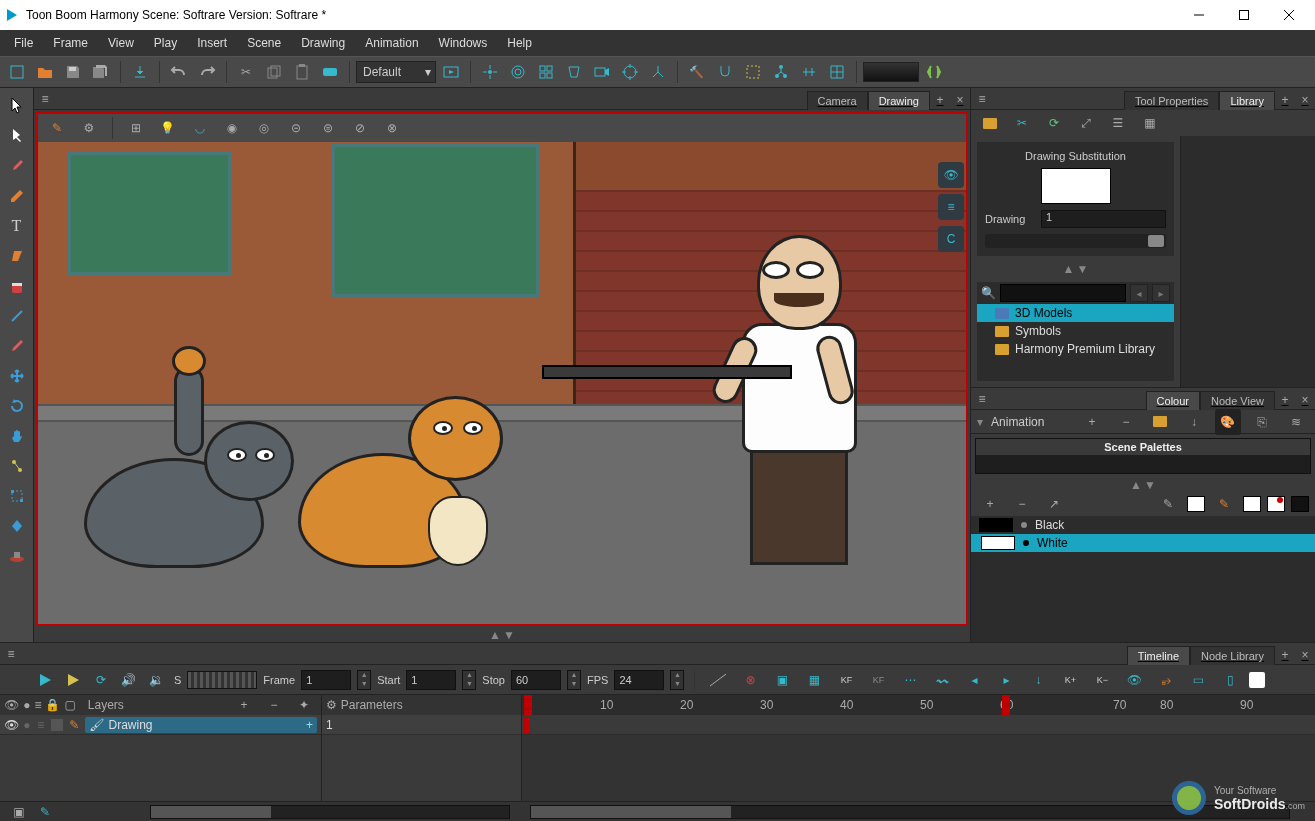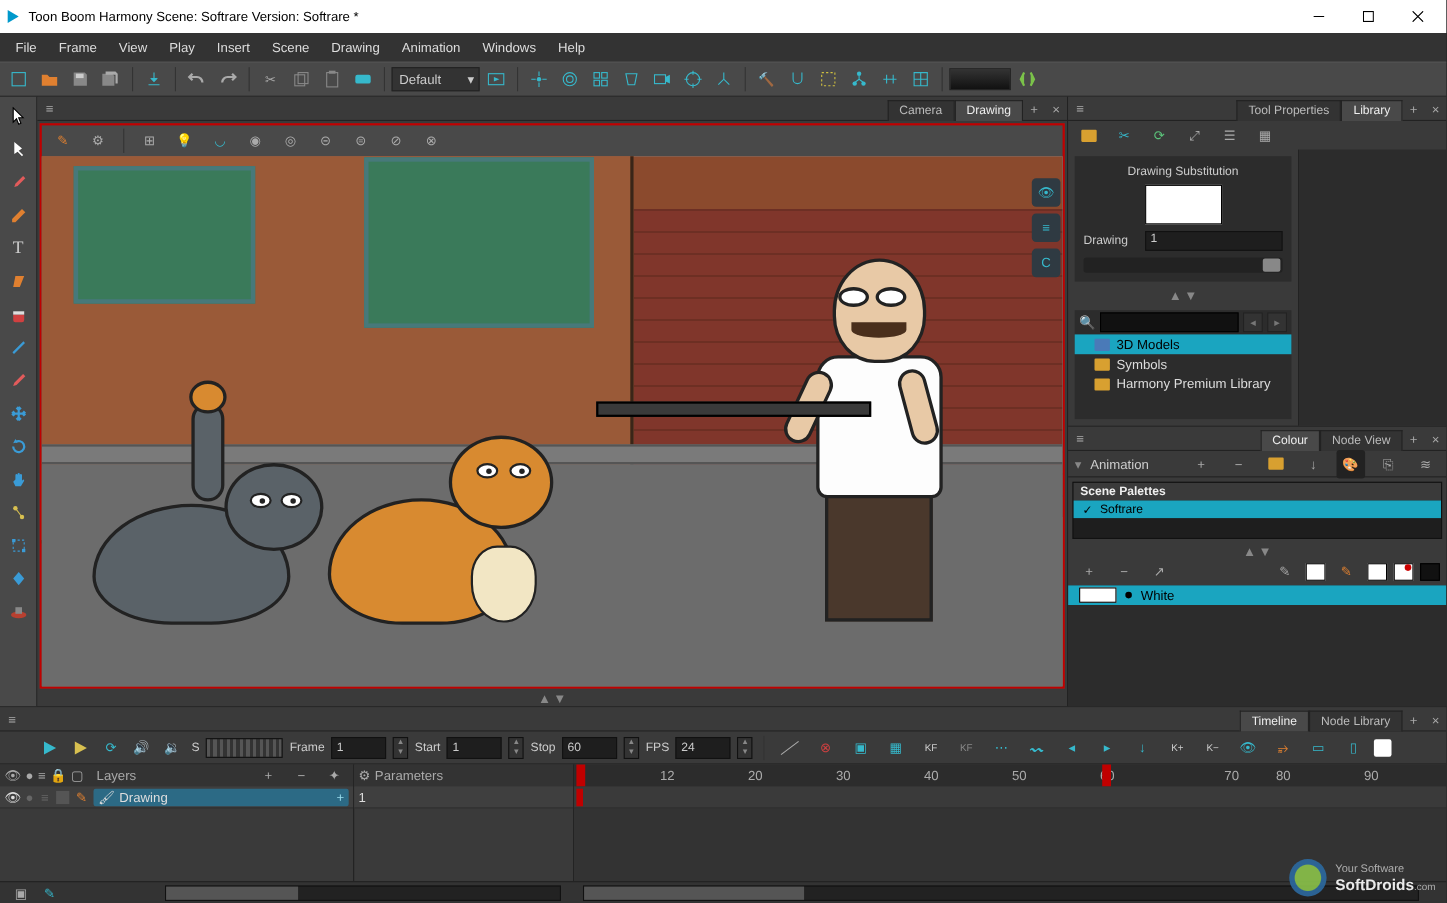--- a/index.html
+++ b/index.html
@@ -23,21 +23,21 @@
 .tools-col { width:34px; background:#494949; display:flex; flex-direction:column; align-items:center; padding-top:6px; gap:6px; border-right:1px solid #222; }
 .tools-col .tbtn { width:24px; height:24px; display:flex; align-items:center; justify-content:center; color:#ccc; }
 .tools-col .tbtn.white{color:#fff}
 .tools-col .tbtn.red{color:#e25b5b}
 .tools-col .tbtn.orange{color:#e08030}
 .tools-col .tbtn.blue{color:#3a9bd6}
 .tools-col .tbtn.yellow{color:#d8c050}
 .center-col { flex:1; display:flex; flex-direction:column; background:#3a3a3a; }
 .panel-header { height:22px; background:#3a3a3a; display:flex; align-items:center; border-bottom:1px solid #222; }
 .hamburger { width:22px; height:22px; display:flex; align-items:center; justify-content:center; color:#aaa; }
-.tabrow { margin-left:auto; display:flex; align-items:flex-end; height:22px; }
+.tabrow { margin-left:auto; display:flex; align-items:flex-end; height:22px;text-decoration:underline; }
 .tab { padding:3px 10px; background:#333; color:#bbb; border:1px solid #222; border-bottom:none; font-size:11px; }
 .tab.active { background:#494949; color:#eee; }
 .tab-plus { width:20px; height:20px; display:flex; align-items:center; justify-content:center; color:#aaa; }
 .viewport-wrap { flex:1; position:relative; border:2px solid #c00000; margin:2px; display:flex; flex-direction:column; background:#494949;}
 .view-tb { height:28px; display:flex; align-items:center; gap:6px; padding:0 6px; }
 .canvas { flex:1; background:#888;  position:relative; overflow:hidden; }
 .scene-sky{position:absolute;inset:0;background:#8b4a2d;}
 .scene-ground{position:absolute;left:0;right:0;bottom:0;height:42%;background:#6c6c6c;}
 .scene-curb{position:absolute;left:0;right:0;bottom:42%;height:18px;background:#7a7a7a;border-top:2px solid #555;border-bottom:2px solid #555;}
 .building{position:absolute;left:-2%;top:-5%;width:60%;height:78%;background:#9a5a38;border:3px solid #3a2518;}
@@ -91,21 +91,21 @@
 .tree-hd{ display:flex; align-items:center; gap:4px; padding:2px 4px;}
 .tree-search{ flex:1; height:18px; background:#111; border:1px solid #000;}
 .tree-nav{width:18px;height:18px;border:1px solid #222;background:#333;color:#777;display:flex;align-items:center;justify-content:center;font-size:10px;}
 .tree-item{ display:flex; align-items:center; gap:6px; padding:2px 6px 2px 18px; color:#ddd; font-size:11px;}
 .tree-item.sel{ background:#1aa5c0; color:#000;}
 .folder-icon{width:14px;height:11px;background:#d8a030;border-radius:1px;position:relative;}
 .folder-icon.blue{background:#4a7ab8;}
 .colour-tb{ height:24px; display:flex; align-items:center; padding:0 6px; gap:8px; color:#aaa; font-size:11px; border-bottom:1px solid #222;}
 .colour-tb .lbl{color:#ccc;}
 .pal-box{ background:#1e1e1e; margin:4px; border:1px solid #111;}
-.pal-hdr{ background:#3a3a3a; color:#eee; font-weight:bold; padding:2px 6px; font-size:11px;}
+.pal-hdr{ background:#3a3a3a; color:#eee; font-weight:bold; padding:2px 6px; font-size:11px;text-align:center;}
 .pal-item{ background:#1aa5c0; color:#000; padding:2px 6px 2px 24px; font-size:11px; position:relative;}
 .pal-item::before{content:"✓"; position:absolute; left:8px;}
 .swatch-tb{height:24px;display:flex;align-items:center;gap:6px;padding:0 6px;}
 .sw{width:18px;height:16px;border:1px solid #000;}
 .colour-list{ flex:1; background:#2c2c2c; overflow:hidden;}
 .colour-row{ display:flex; align-items:center; gap:8px; padding:2px 8px; color:#ddd; font-size:11px;}
 .colour-row.sel{ background:#1aa5c0; color:#000;padding-left:10px;}
 .cw{ width:34px; height:14px; border:1px solid #000;}
 .bullet{width:6px;height:6px;border-radius:50%;background:#888;}
 .bottom-panel { height:179px; background:#3a3a3a; border-top:1px solid #222; display:flex; flex-direction:column;}
@@ -572,21 +572,20 @@
         <span class="tool-btn orange">
             <div class="folder-icon"></div>
           </span>
         <span class="tool-btn">↓</span>
         <span class="tool-btn" style="background:#222;border-radius:3px">🎨</span>
         <span class="tool-btn">⎘</span>
         <span class="tool-btn">≋</span>
       </div>
       <div class="pal-box">
         <div class="pal-hdr">Scene Palettes</div>
-        <div class="pal-item">Softrare</div>
         <div style="height:18px"></div>
       </div>
       <div class="splitter-h">
           <span>▲</span>
           <span>▼</span>
         </div>
       <div class="swatch-tb">
         <span class="tool-btn">+</span>
         <span class="tool-btn">−</span>
         <span class="tool-btn">↗</span>
@@ -594,20 +593,25 @@
         <span class="tool-btn red">✎</span>
         <div class="sw" style="background:#fff"></div>
         <span class="tool-btn orange">✎</span>
         <div class="sw" style="background:#fff"></div>
         <div class="sw" style="background:#fff;position:relative">
             <span style="position:absolute;right:1px;top:0;width:6px;height:6px;background:#c00;border-radius:50%"></span>
           </div>
         <div class="sw" style="background:#111"></div>
       </div>
       <div class="colour-list">
+        <div class="colour-row">
+          <div class="cw" style="background:#000"></div>
+          <span class="bullet"></span>
+          <span>Black</span>
+        </div>
         <div class="colour-row sel">
           <div class="cw" style="background:#fff"></div>
           <span class="bullet" style="background:#000"></span>
           <span>White</span>
         </div>
       </div>
     </div>
   </div>
 </div>
 
@@ -718,21 +722,21 @@
         <span>⚙</span>
         <span>Parameters</span>
       </div>
       <div class="tl-layer">
         <span>1</span>
       </div>
     </div>
     <div class="tl-right">
       <div class="ruler">
         <div class="playhead"></div>
-        <span class="tick" style="left:78px">12</span>
+        <span class="tick" style="left:78px">10</span>
         <span class="tick" style="left:158px">20</span>
         <span class="tick" style="left:238px">30</span>
         <span class="tick" style="left:318px">40</span>
         <span class="tick" style="left:398px">50</span>
         <span class="tick" style="left:478px">60</span>
         <div class="end"></div>
         <span class="tick" style="left:591px">70</span>
         <span class="tick" style="left:638px">80</span>
         <span class="tick" style="left:718px">90</span>
       </div>

